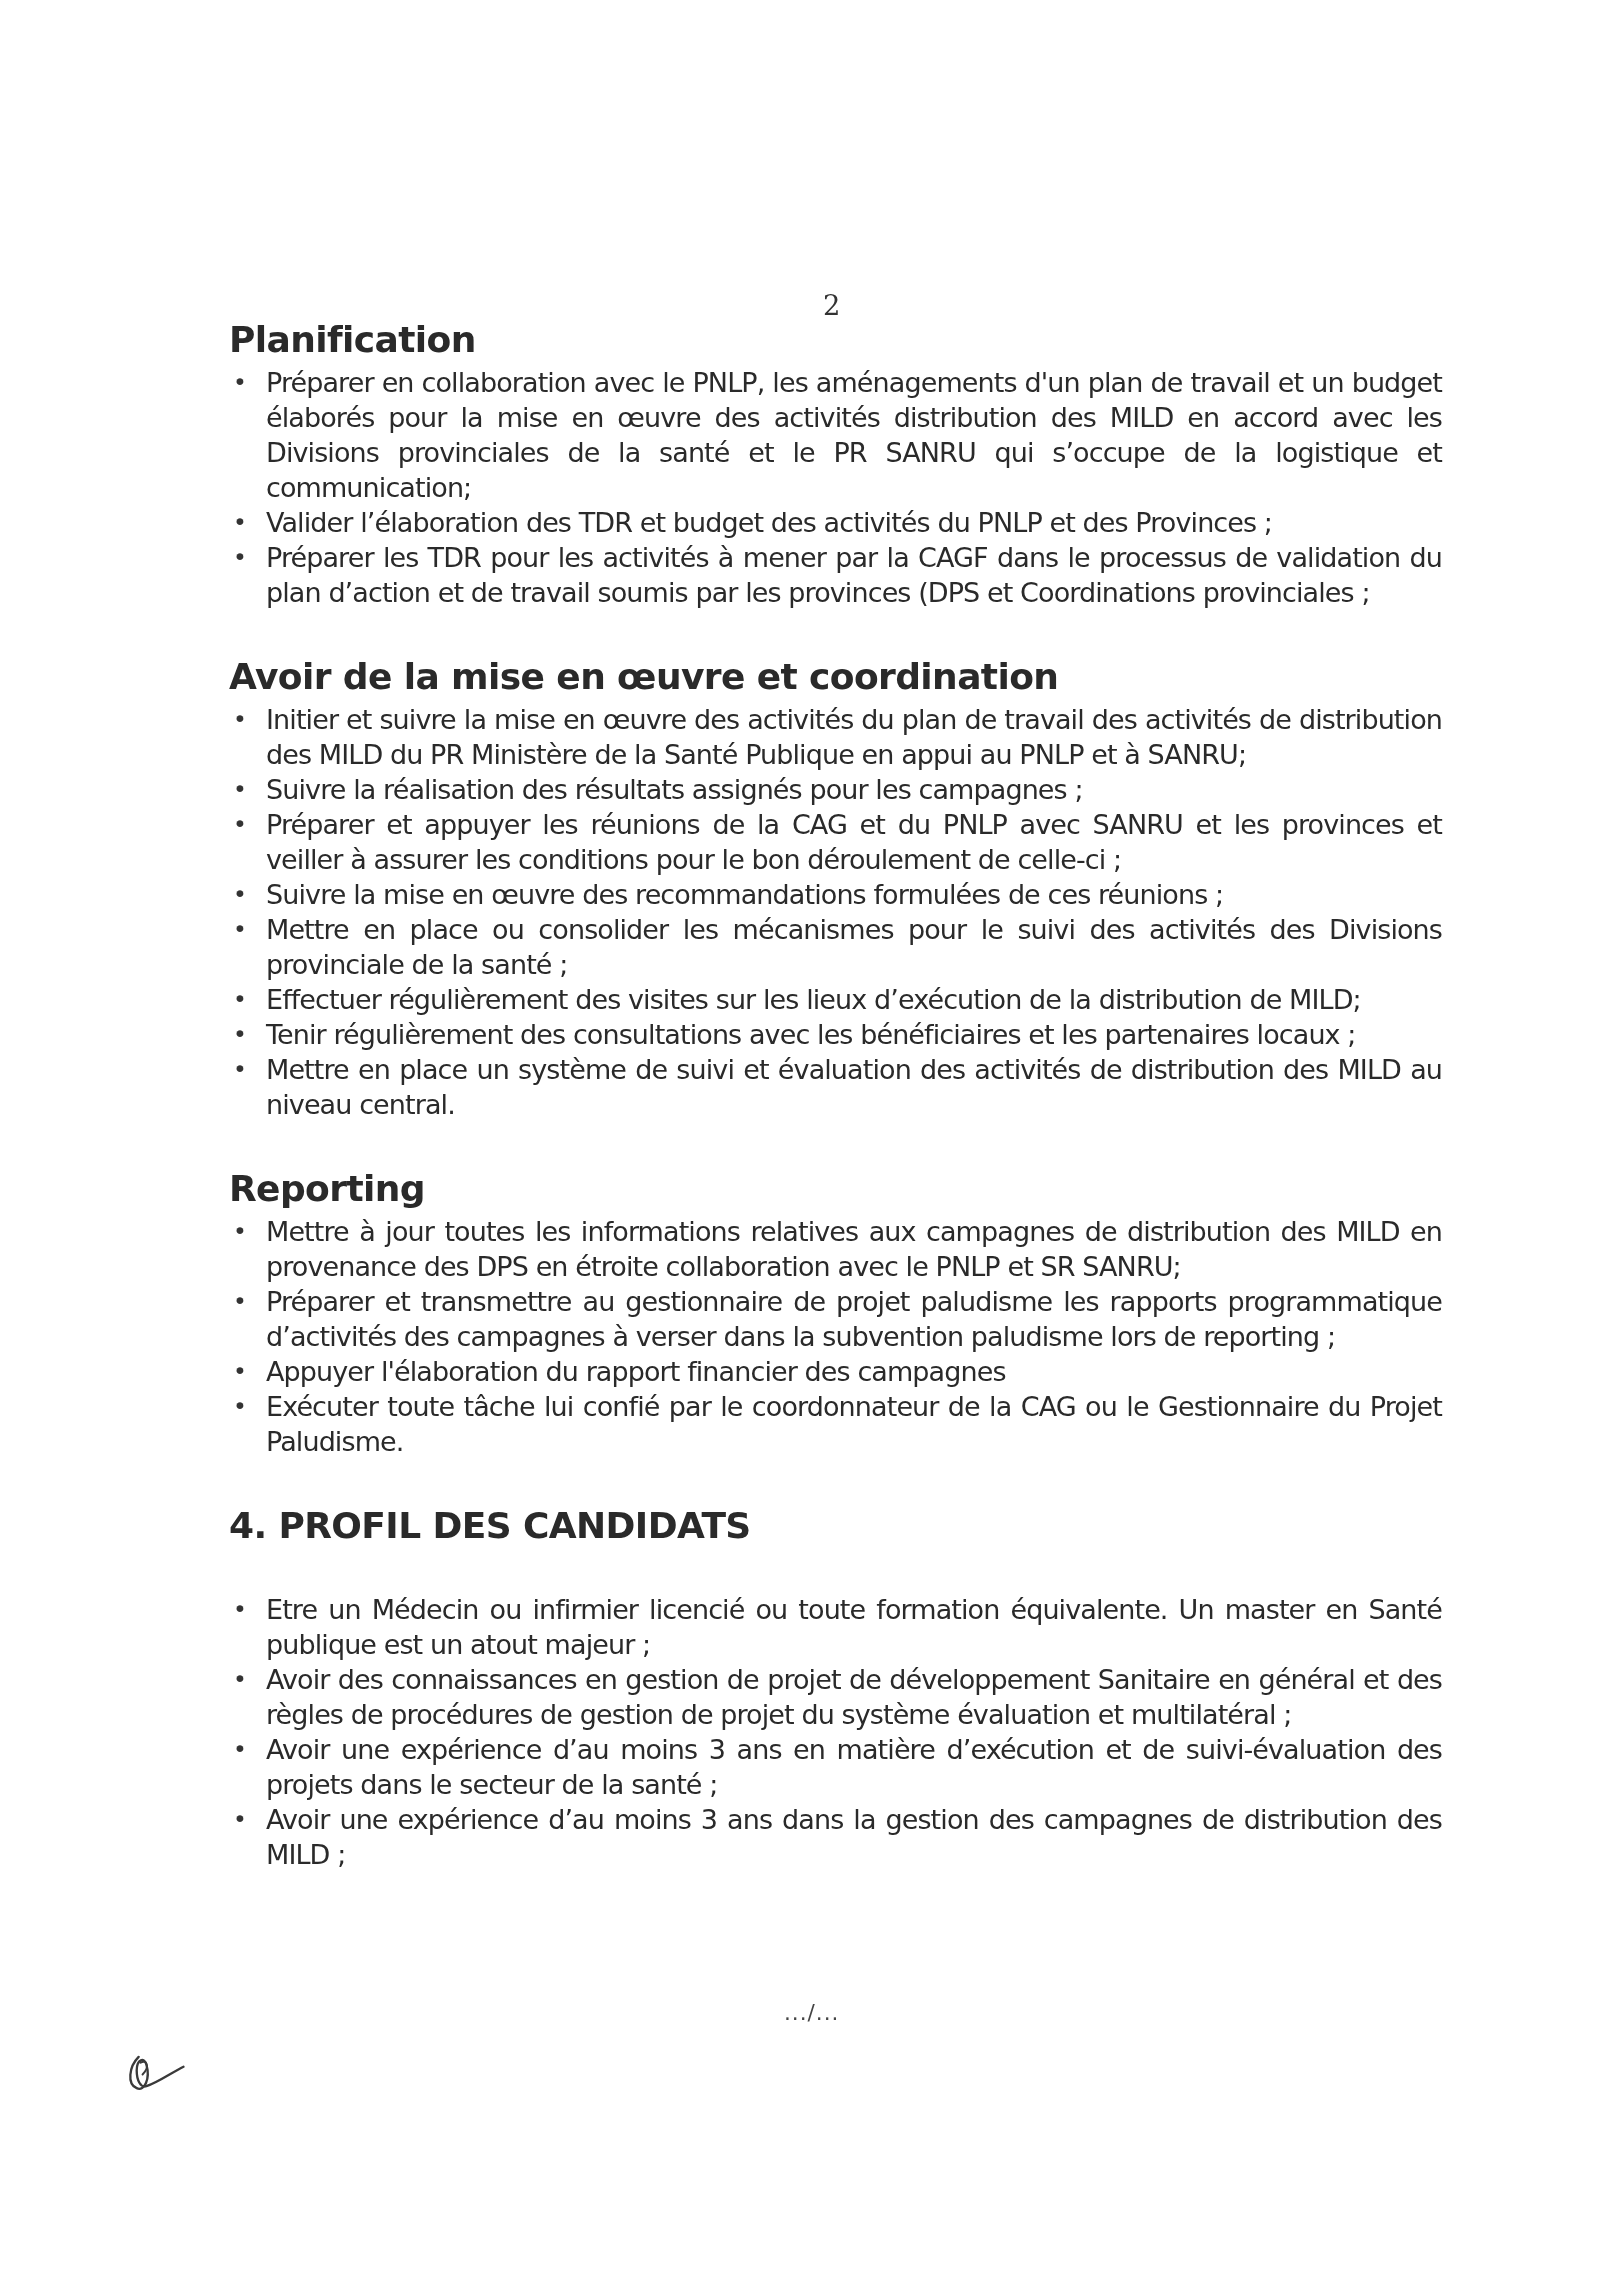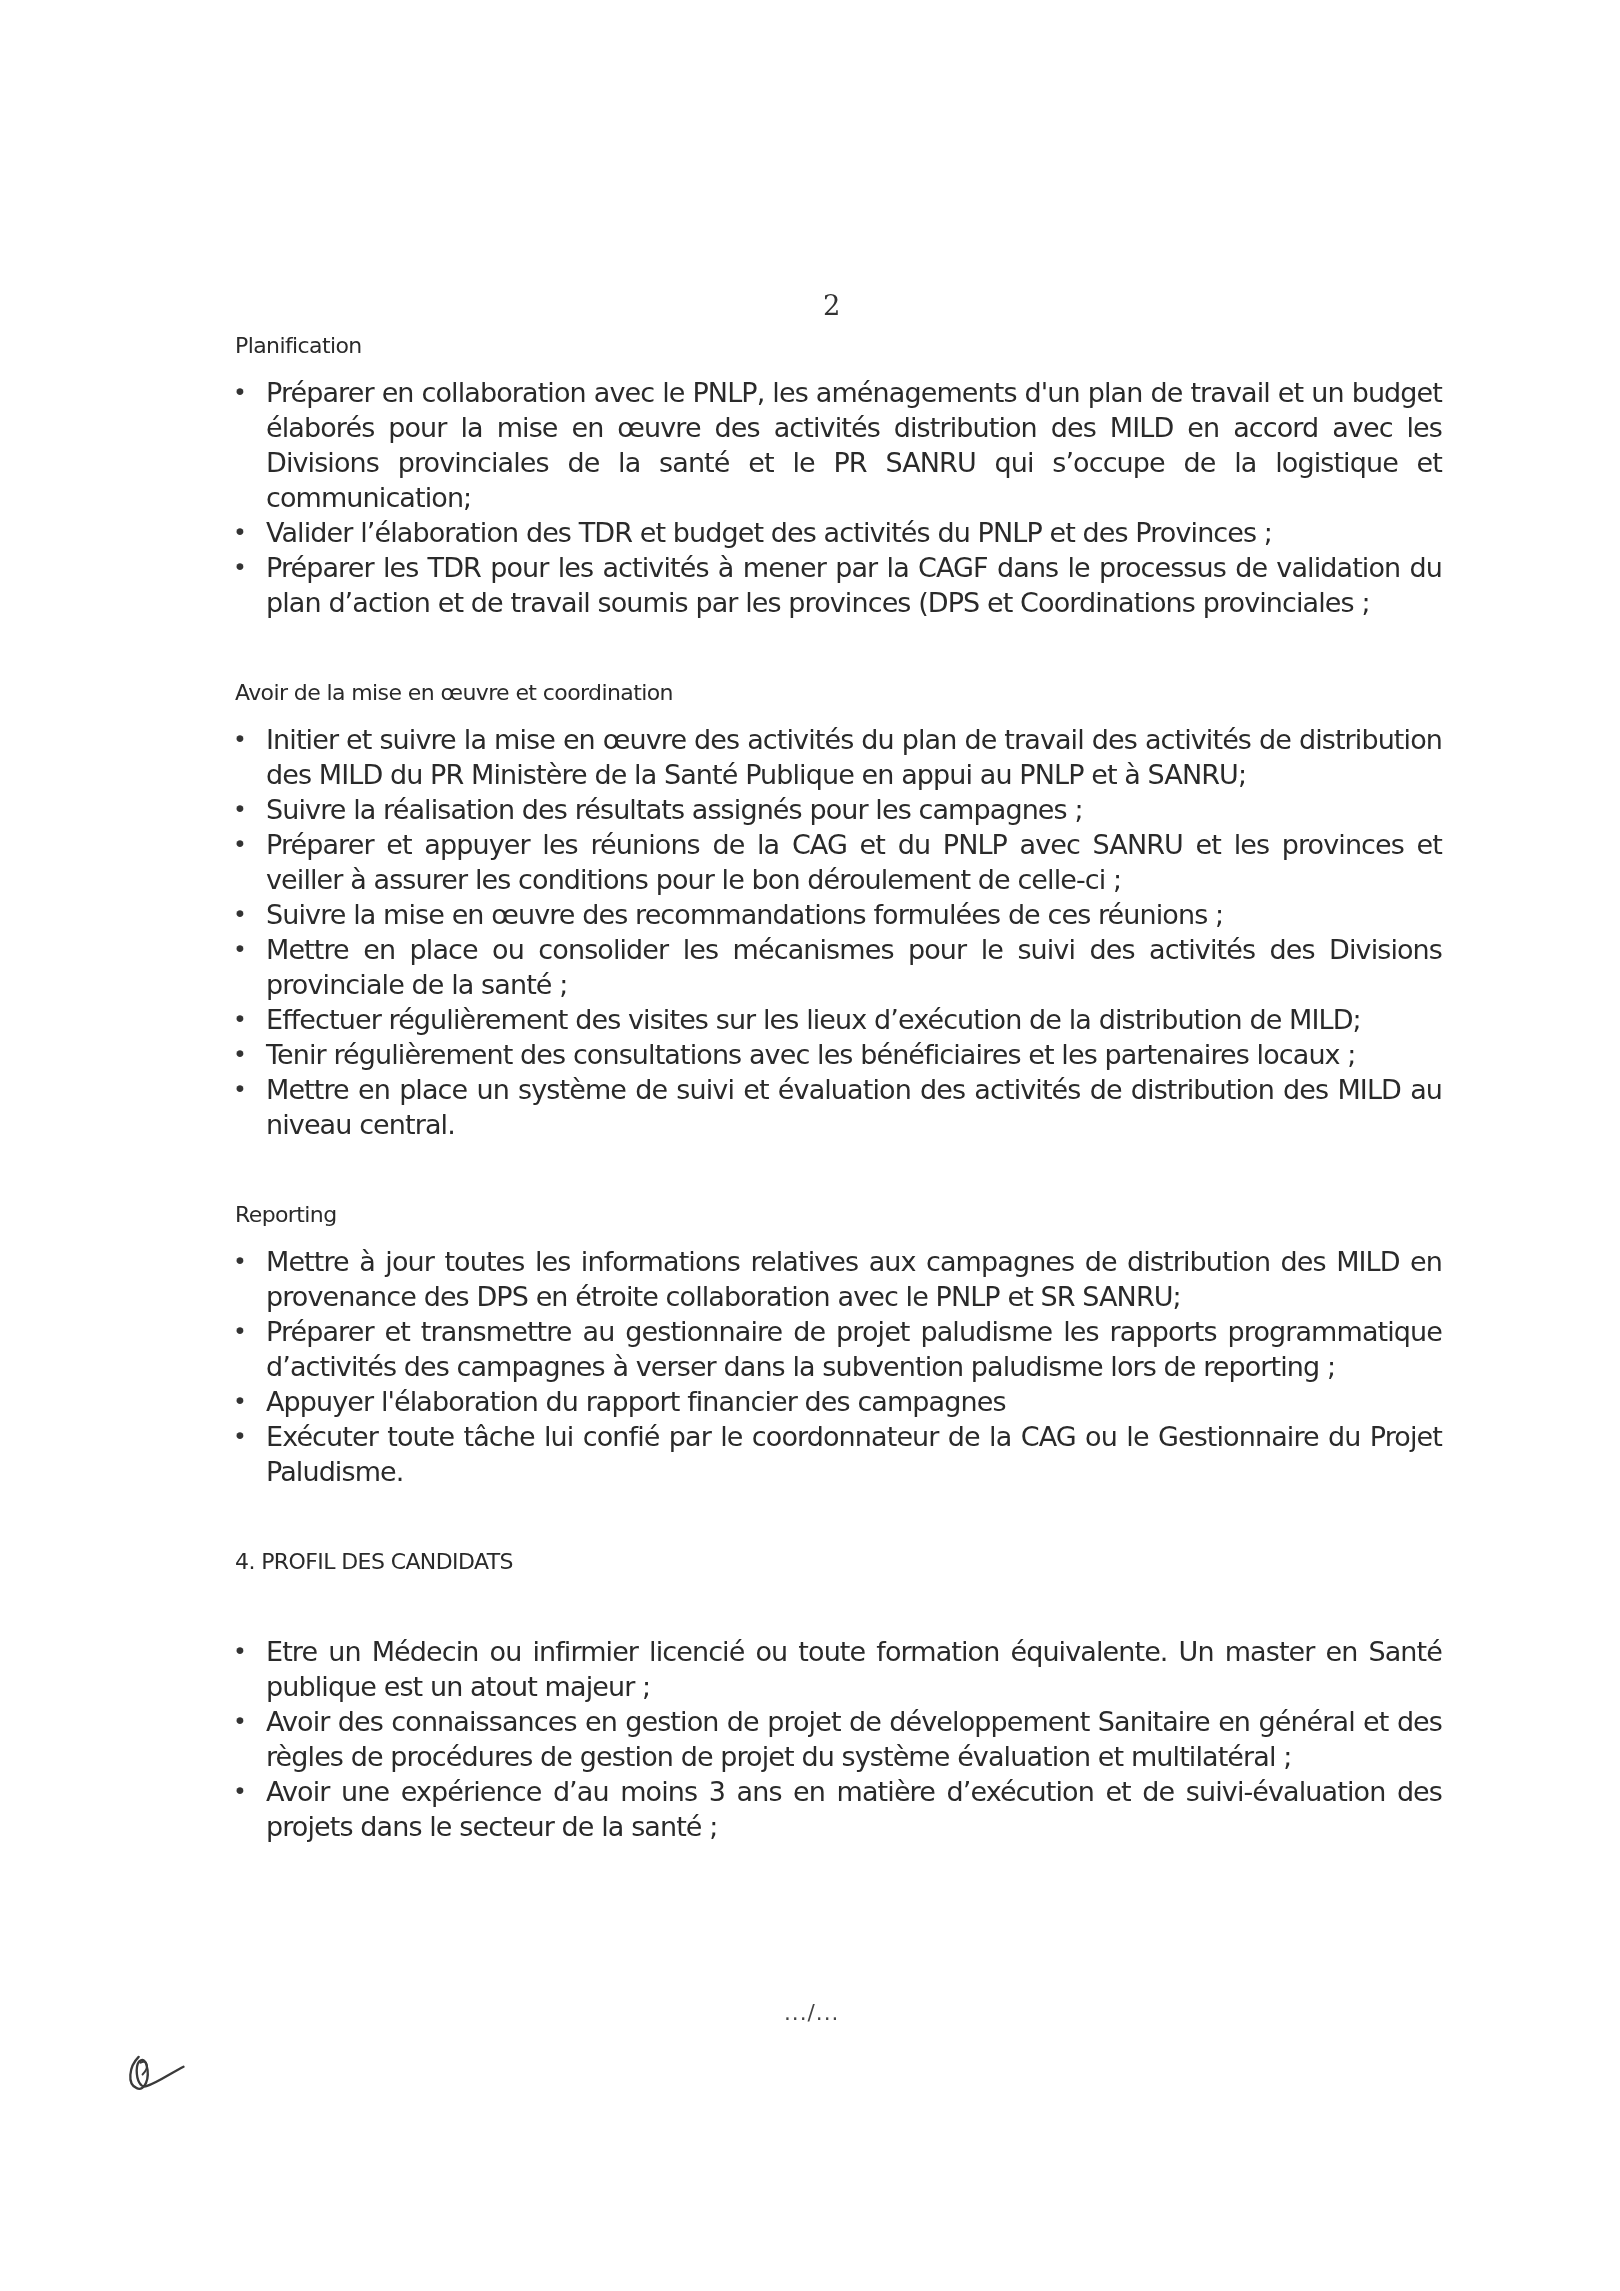--- a/index.html
+++ b/index.html
@@ -11,22 +11,22 @@
   .page-number {
     position: absolute; top: 290px; left: 823px;
     font-family: "DejaVu Serif", "Liberation Serif", serif;
     font-size: 27.4px; color: #333;
   }
   .content {
     position: absolute; left: 223px; top: 316px; width: 1227px;
     font-size: 27px; letter-spacing: -0.9px; line-height: 35px;
   }
   .section-title {
-    font-weight: normal; font-size: 22px; letter-spacing: -0.6px;
-    margin: 12px; line-height: 35px;
+    font-weight: bold; font-size: 36px; letter-spacing: -0.6px;
+    margin: 6px; line-height: 35px;
   }
   ul.bullets { list-style: none; margin: 8px; padding: 0; }
   ul.bullets li {
     position: relative; padding-left: 35px; text-align: justify;
     margin: 0; line-height: 35px;
   }
   ul.bullets li::before {
     content: "\2022"; position: absolute; left: 2px; top: 0;
     font-size: 23.5px; color: #333;
   }
@@ -85,20 +85,21 @@
 
   <div class="gap"></div>
 
   <section>
     <h2 class="section-title">4. PROFIL DES CANDIDATS</h2>
     <div class="gap"></div>
     <ul class="bullets">
       <li>Etre un Médecin ou infirmier licencié ou toute formation équivalente. Un master en Santé publique est un atout majeur ;</li>
       <li>Avoir des connaissances en gestion de projet de développement Sanitaire en général et des règles de procédures de gestion de projet du système évaluation et multilatéral ;</li>
       <li>Avoir une expérience d’au moins 3 ans en matière d’exécution et de suivi-évaluation des projets dans le secteur de la santé ;</li>
+      <li>Avoir une expérience d’au moins 3 ans dans la gestion des campagnes de distribution des MILD ;</li>
     </ul>
   </section>
 </div>
 
 <div class="continuation">.../...</div>
 
 <svg class="initials" viewBox="0 0 80 50">
   <path d="M14 8 C4 18, 2 36, 12 40 C20 44, 26 30, 22 16 C20 8, 12 10, 12 22 C12 32, 16 40, 22 38 C34 34, 48 24, 60 18" fill="none" stroke="#3a3a3a" stroke-width="2.4" stroke-linecap="round"></path>
   <path d="M16 14 C22 10, 26 18, 18 26" fill="none" stroke="#3a3a3a" stroke-width="2" stroke-linecap="round"></path>
 </svg>

